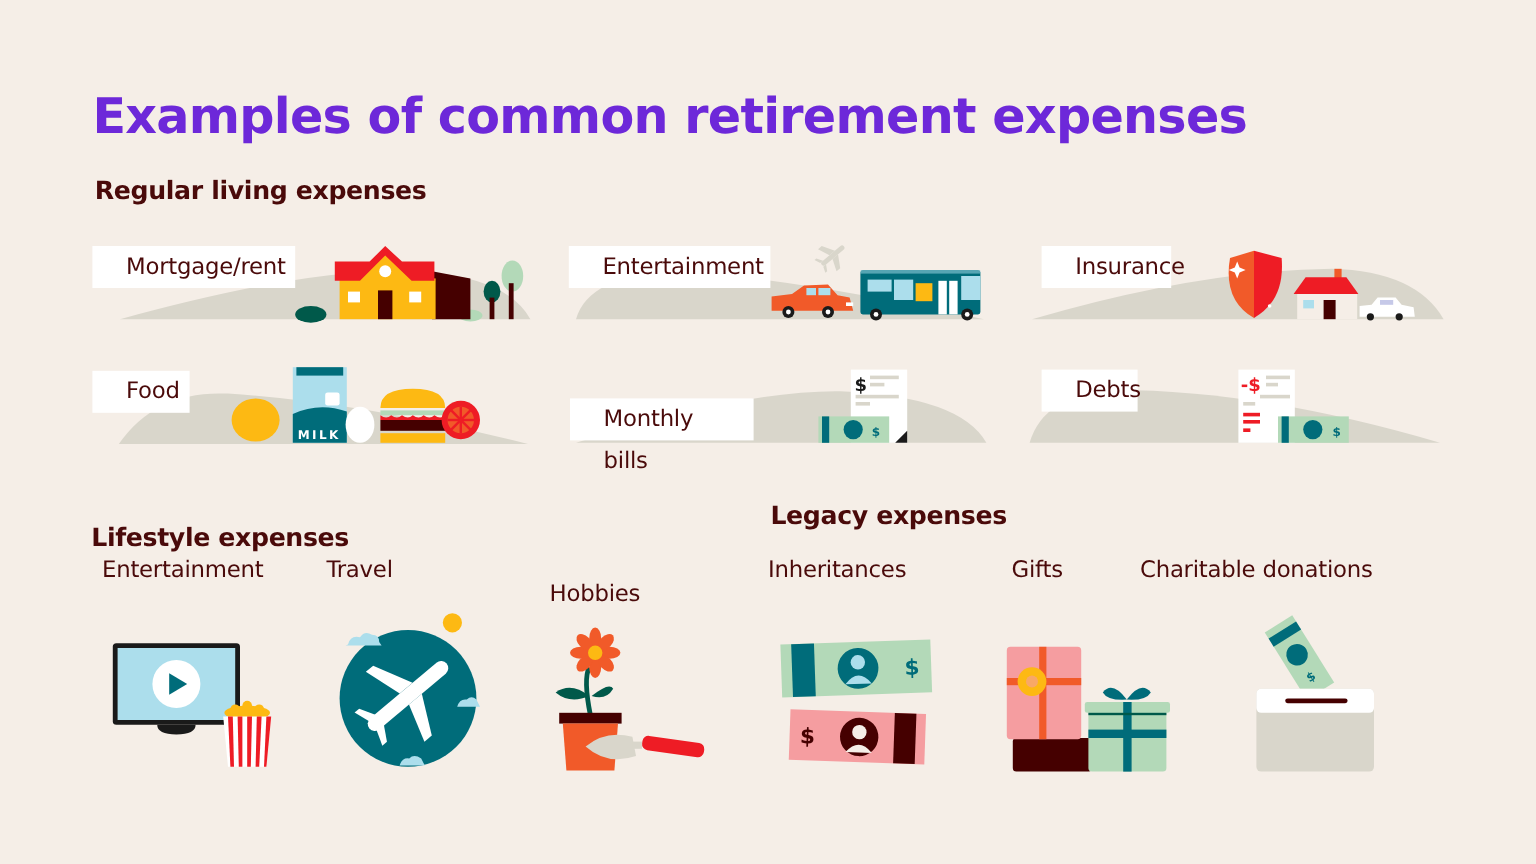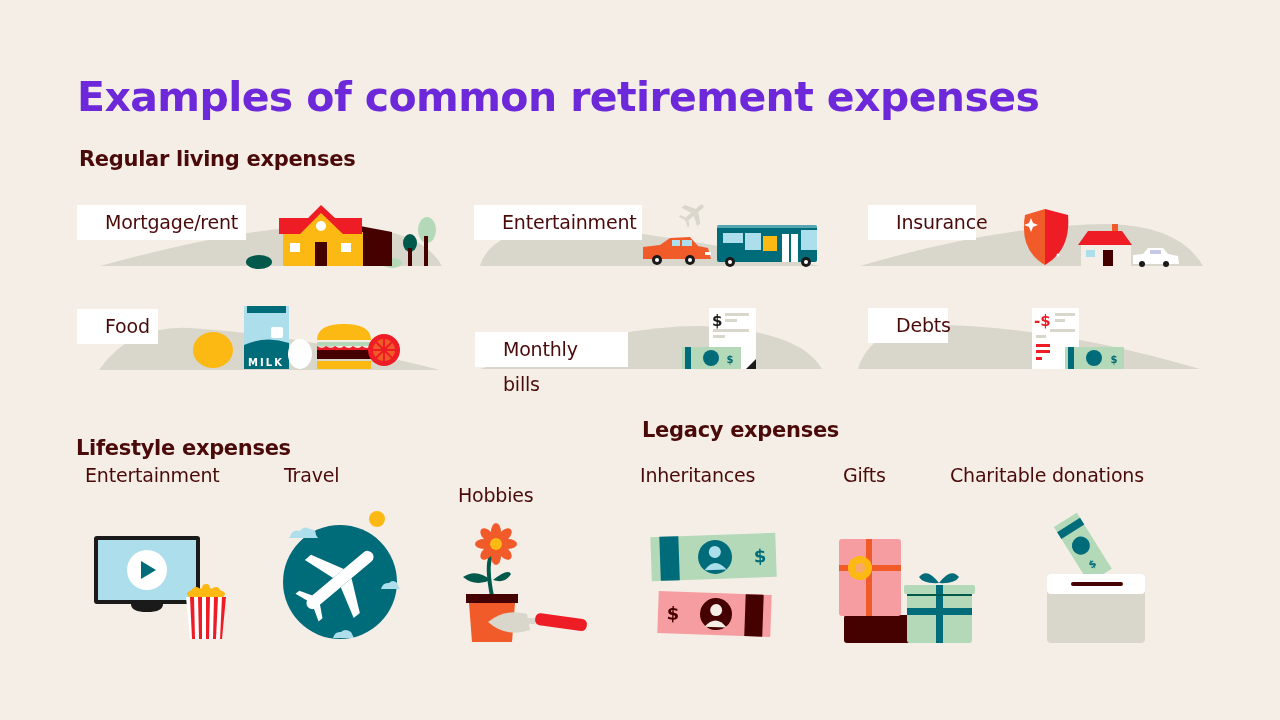--- a/index.html
+++ b/index.html
@@ -181,21 +181,21 @@
     <rect x="1065" y="347" width="59" height="22" fill="#b3d9b8"></rect>
     <rect x="1068" y="347" width="6" height="22" fill="#006c7a"></rect>
     <ellipse cx="1094" cy="358" rx="8" ry="8" fill="#006c7a"></ellipse>
     <text x="1114" y="363" font-size="10" font-weight="bold" fill="#006c7a" text-anchor="middle" font-family="DejaVu Sans, sans-serif">$</text>
   </svg>
   <div class="card-label" style="left:868px;top:308px;width:80px;">Debts</div>
 </div>
 
 <div class="section-head" style="left:76px;top:436px;">Lifestyle expenses</div>
 <div class="item-label" style="left:85px;top:464px;">Entertainment</div>
-<div class="item-label" style="left:284px;top:464px;">Travel</div>
+<div class="item-label" style="left:272px;top:464px;">Travel</div>
 <div class="item-label" style="left:458px;top:484px;">Hobbies</div>
 
 <svg style="left:0;top:0" width="1280" height="720">
   <rect x="94" y="536" width="106" height="68" rx="3" fill="#1a1a1a"></rect>
   <rect x="98" y="540" width="98" height="60" fill="#acdeec"></rect>
   <circle cx="147" cy="570" r="20" fill="#fff"></circle>
   <polygon points="141,561 141,579 156,570" fill="#006c7a"></polygon>
   <path d="M131 604 L163 604 Q 163 612 147 612 Q 131 612 131 604 Z" fill="#1a1a1a"></path>
   <ellipse cx="206" cy="594" rx="19" ry="6" fill="#fdb913"></ellipse>
   <circle cx="196" cy="591" r="4" fill="#fdb913"></circle>

